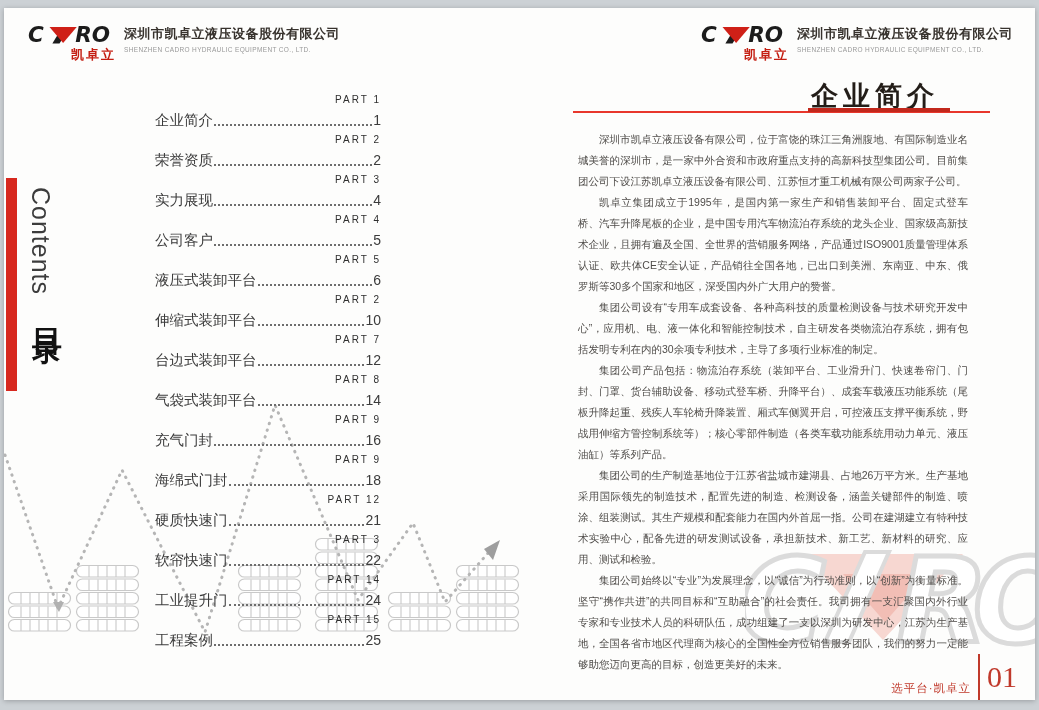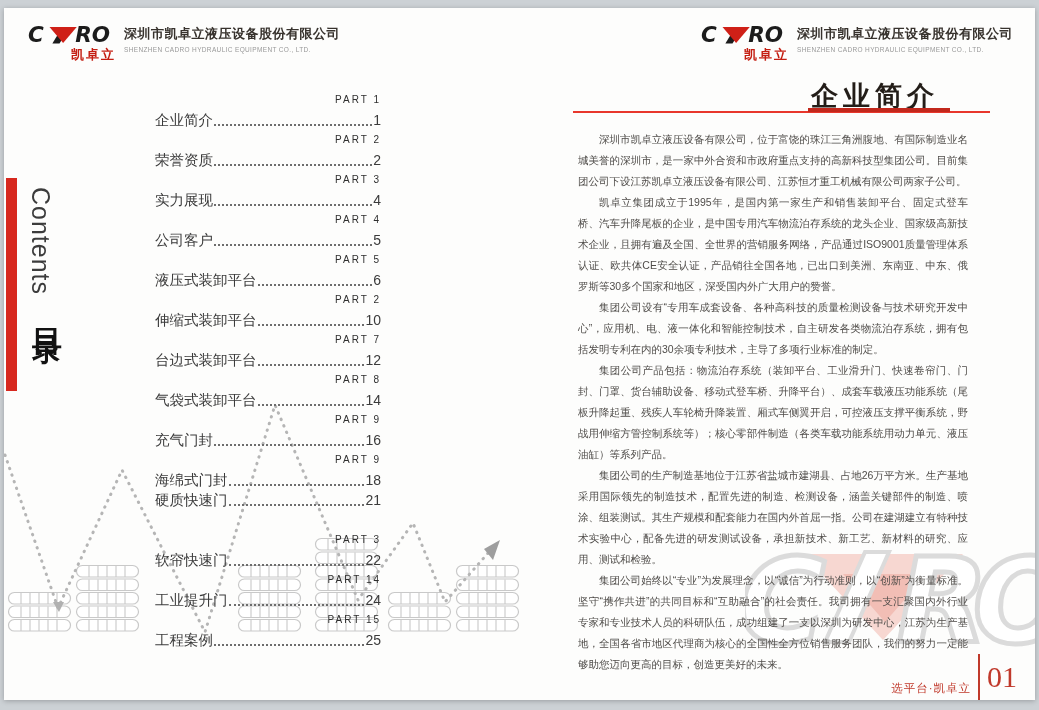--- a/index.html
+++ b/index.html
@@ -215,20 +215,21 @@
       </div>
       <div class="toc-entry">
         <div class="toc-part">PART 9</div>
         <div class="toc-row">
           <span class="toc-title">海绵式门封</span>
           <span class="toc-leader"></span>
           <span class="toc-page">18</span>
         </div>
       </div>
       <div class="toc-entry">
+        <div class="toc-part">PART 12</div>
         <div class="toc-row">
           <span class="toc-title">硬质快速门</span>
           <span class="toc-leader"></span>
           <span class="toc-page">21</span>
         </div>
       </div>
       <div class="toc-entry">
         <div class="toc-part">PART 3</div>
         <div class="toc-row">
           <span class="toc-title">软帘快速门</span>

